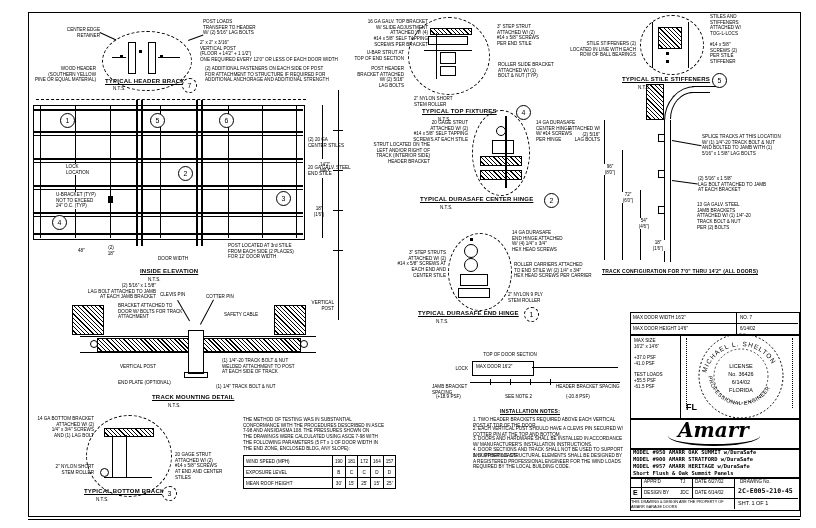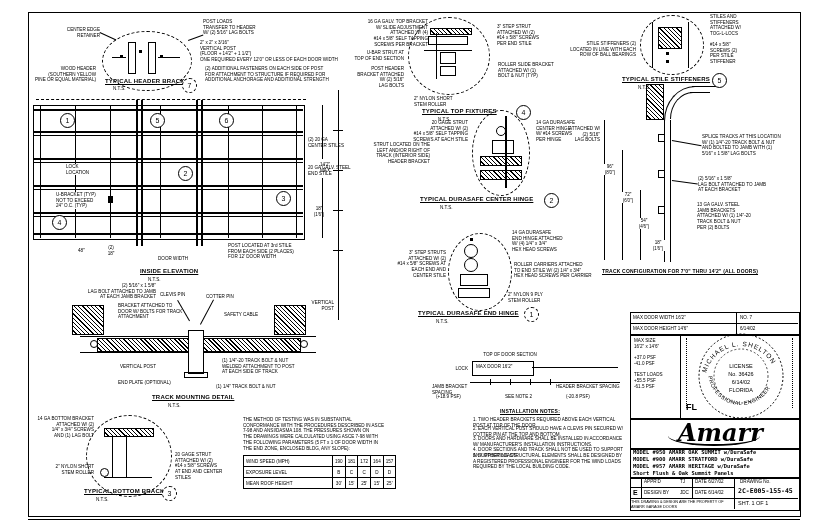--- a/index.html
+++ b/index.html
@@ -22,21 +22,21 @@
   .ell{position:absolute;border:1px dashed #000;border-radius:50%;}
   .box{position:absolute;border:1px solid #000;}
   .hatch{background:repeating-linear-gradient(45deg,transparent 0 2px,#000 2px 3px);}
   .sq{position:absolute;width:3px;height:3px;background:#000;}
   .circ{position:absolute;border:1px solid #000;border-radius:50%;}
   .curve{position:absolute;border-left:1px solid #000;border-top:1px solid #000;border-top-left-radius:100% 100%;}
   table.wt{position:absolute;border-collapse:collapse;font-size:4.6px;}
   table.wt td{border:1px solid #000;padding:0 2px;height:10px;text-align:center;white-space:nowrap;}
   table.wt td.lab{text-align:left;width:84px;}
   .mono{font-family:"DejaVu Sans Mono",monospace;}
-  .logo{position:absolute;font-family:"DejaVu Serif",serif;font-style:italic;font-weight:bold;font-size:24px;}
+  .logo{position:absolute;font-family:"DejaVu Serif",serif;font-style:italic;font-weight:bold;font-size:20px;}
   .swash{position:absolute;border-bottom:2px solid #000;border-radius:0 0 50% 50%/0 0 100% 100%;}
   .models{position:absolute;font-size:5.4px;font-weight:bold;line-height:1.28;white-space:pre-line;font-family:"DejaVu Sans Mono",monospace;}
   .vdots{position:absolute;border-left:1px dotted #000;width:0;}
 </style>
 </head>
 <body>
 
 <div id="sheet">
 
   <div class="border" style="left:28px;top:12px;width:771px;height:503px;"></div>
@@ -445,16 +445,16 @@
   <div class="hl" style="left:630px;top:487px;width:104px;"></div>
   <div class="hl" style="left:630px;top:498px;width:168px;"></div>
   <div class="t" style="left:633px;top:489px;font-size:7px;font-weight:bold;">E</div>
   <div class="t" style="left:644px;top:479px;">APPR'D</div>
   <div class="t" style="left:680px;top:479px;">TJ</div>
   <div class="t" style="left:695px;top:479px;">DATE 6/27/02</div>
   <div class="t" style="left:644px;top:490px;">DESIGN BY</div>
   <div class="t" style="left:680px;top:490px;">JDC</div>
   <div class="t" style="left:695px;top:490px;">DATE 6/14/02</div>
   <div class="t" style="left:740px;top:479px;">DRAWING No.</div>
-  <div class="t mono" style="left:738px;top:487px;font-size:6.5px;font-weight:bold;">2C-E005-155-45</div>
+  <div class="t mono" style="left:738px;top:487px;font-size:6.5px;font-weight:bold;">2C-E005-210-45</div>
   <div class="t" style="left:631px;top:500px;width:102px;font-size:3.8px;">THIS DRAWING &amp; DESIGN ARE THE PROPERTY OF AMARR GARAGE DOORS</div>
   <div class="t" style="left:738px;top:500px;font-size:5.5px;">SHT. 1 OF 1</div>
 </div>
 
 </body></html>

